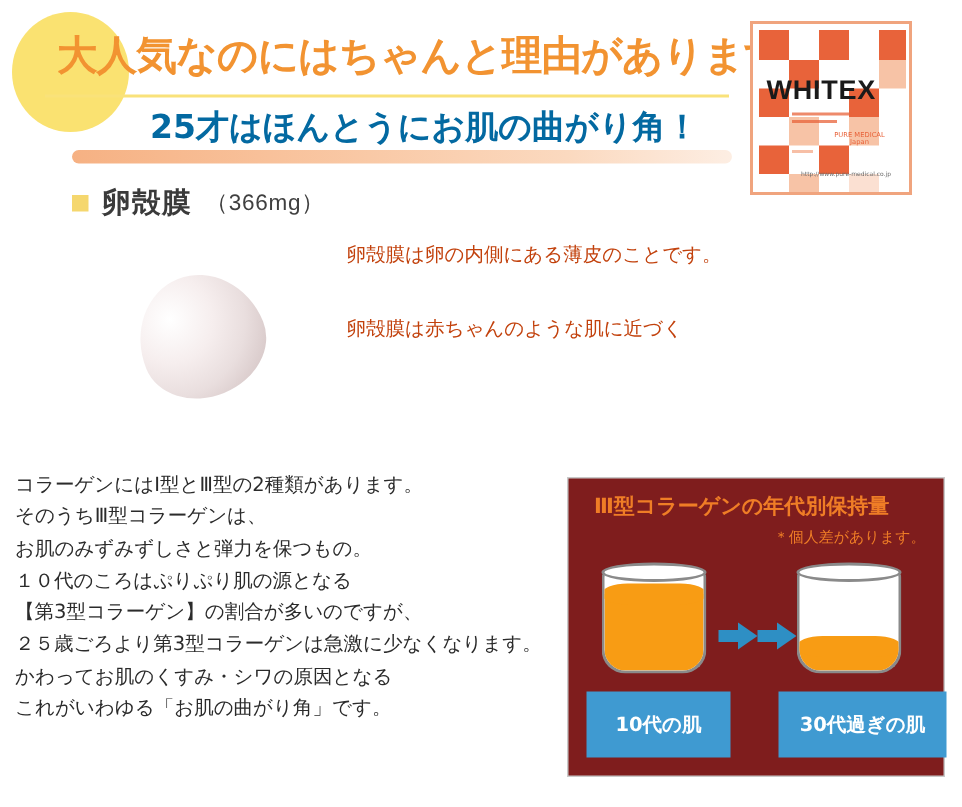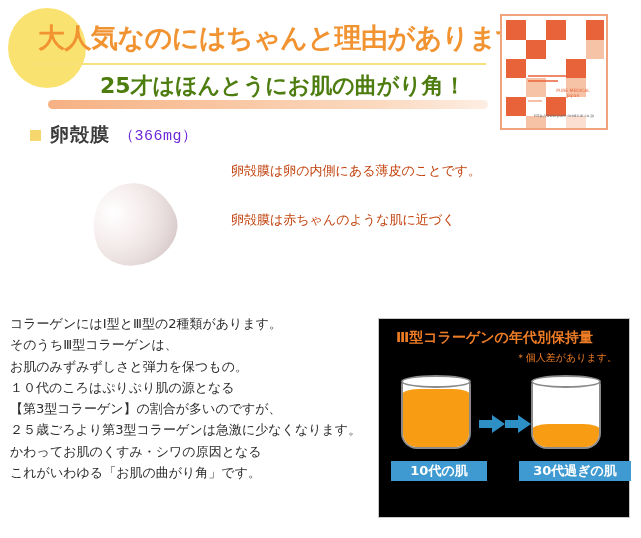--- a/index.html
+++ b/index.html
@@ -24,21 +24,21 @@
     font-size:27px;font-weight:bold;color:#f29331;
     letter-spacing:-0.5px;line-height:40px;white-space:nowrap;
   }
   #title-rule{
     position:absolute;left:30px;top:63px;width:456px;height:2px;
     background:#f9e27a;
   }
 
   #sub-title{
     position:absolute;left:100px;top:72px;width:400px;height:28px;
-    font-size:22px;font-weight:bold;color:#4d7c0f;
+    font-size:22px;font-weight:bold;color:#0369a1;
     letter-spacing:0px;line-height:28px;white-space:nowrap;
   }
   #sub-bar{
     position:absolute;left:48px;top:100px;width:440px;height:9px;
     border-radius:5px;
     background:linear-gradient(to right,#f6b183 0%,#f9c9a6 45%,#fbd9bf 75%,#fdeee3 100%);
   }
 
   
   #package{
@@ -61,30 +61,30 @@
     position:absolute;left:28px;bottom:5px;width:72px;height:6px;
     font-size:4px;color:#6b6b6b;white-space:nowrap;overflow:hidden;
   }
   #pack-logo{
     position:absolute;right:10px;bottom:22px;width:38px;height:14px;
     font-size:4.5px;color:#e8633a;text-align:center;line-height:5px;
   }
 
   
   #ingredient-head{
-    position:absolute;left:30px;top:122px;height:26px;
+    position:absolute;left:48px;top:122px;height:26px;
     display:flex;align-items:center;gap:9px;
   }
   #ing-bullet{width:11px;height:11px;background:#f5d76e;}
   #ing-name{
     font-size:19px;color:#3a3a3a;font-weight:bold;letter-spacing:1px;
     white-space:nowrap;
   }
   #ing-dose{
-    font-size:15px;color:#6d28d9;font-family:Liberation Mono, monospace;
+    font-size:15px;color:#404040;font-family:Liberation Sans, sans-serif;
     letter-spacing:.5px;white-space:nowrap;
   }
 
   
   #egg{
     position:absolute;left:92px;top:183px;width:84px;height:82px;
     border-radius:50% 50% 50% 50%/58% 58% 42% 42%;
     transform:rotate(-22deg);
     background:radial-gradient(ellipse at 32% 28%, #ffffff 0%, #f6eeee 35%, #e9dede 62%, #d7c8c8 85%, #cbbbbb 100%);
   }
@@ -96,21 +96,21 @@
   #desc-a{position:absolute;left:231px;top:160px;}
   #desc-b{position:absolute;left:231px;top:209px;}
 
   
   #left-block{position:absolute;left:10px;top:313px;}
   #left-block div{font-size:13px;line-height:21.3px;color:#2b2b2b;white-space:nowrap;}
 
   
   #chart-panel{
     position:absolute;left:378px;top:318px;width:252px;height:200px;
-    border:1px solid #c9c9c9;background:#000000;box-sizing:border-box;
+    border:1px solid #c9c9c9;background:#7f1d1d;box-sizing:border-box;
   }
   #chart-title{
     position:absolute;left:17px;top:10px;width:230px;
     font-size:14px;font-weight:bold;color:#ef7d26;white-space:nowrap;
   }
   #chart-note{
     position:absolute;right:12px;top:32px;
     font-size:10px;color:#ef7d26;white-space:nowrap;
   }
 
@@ -143,21 +143,21 @@
     border-top:9px solid transparent;border-bottom:9px solid transparent;
     border-left:13px solid #2e8fc4;
   }
   #arrow-1{left:100px;}
   #arrow-2{left:126px;}
 
   .age-label{
     position:absolute;top:142px;height:20px;
     background:#3f9ad1;color:#ffffff;font-size:13px;font-weight:bold;
     display:flex;align-items:center;justify-content:center;
-    padding:0 6px;white-space:nowrap;
+    padding:12px 6px;white-space:nowrap;
   }
   #label-young{left:12px;width:84px;}
   #label-old{left:140px;width:100px;}
 </style>
 </head>
 <body>
 
 <div id="header">
 
   <div id="yellow-blob"></div>
@@ -180,20 +180,21 @@
     <div class="pk-cell" style="left:80px;top:20px;width:18px;height:19px;background:#f7c3a6;"></div>
     <div class="pk-cell" style="left:0px;top:39px;width:20px;height:19px;background:#e8633a;"></div>
     <div class="pk-cell" style="left:60px;top:39px;width:20px;height:19px;background:#e8633a;"></div>
     <div class="pk-cell" style="left:20px;top:58px;width:20px;height:19px;background:#f7c3a6;"></div>
     <div class="pk-cell" style="left:60px;top:58px;width:20px;height:19px;background:#f7c3a6;"></div>
     <div class="pk-cell" style="left:0px;top:77px;width:20px;height:19px;background:#e8633a;"></div>
     <div class="pk-cell" style="left:40px;top:77px;width:20px;height:19px;background:#e8633a;"></div>
     <div class="pk-cell" style="left:20px;top:96px;width:20px;height:12px;background:#f7c3a6;"></div>
     <div class="pk-cell" style="left:60px;top:96px;width:20px;height:12px;background:#fbe0d2;"></div>
 
+    <div id="pack-brand">WHITEX</div>
 
     <div class="pk-micro" style="left:22px;top:55px;width:40px;"></div>
     <div class="pk-micro" style="left:22px;top:60px;width:30px;"></div>
     <div class="pk-micro2" style="left:22px;top:80px;width:14px;"></div>
 
     <div id="pack-logo">
       <div>PURE MEDICAL</div>
       <div>Japan</div>
     </div>
 

